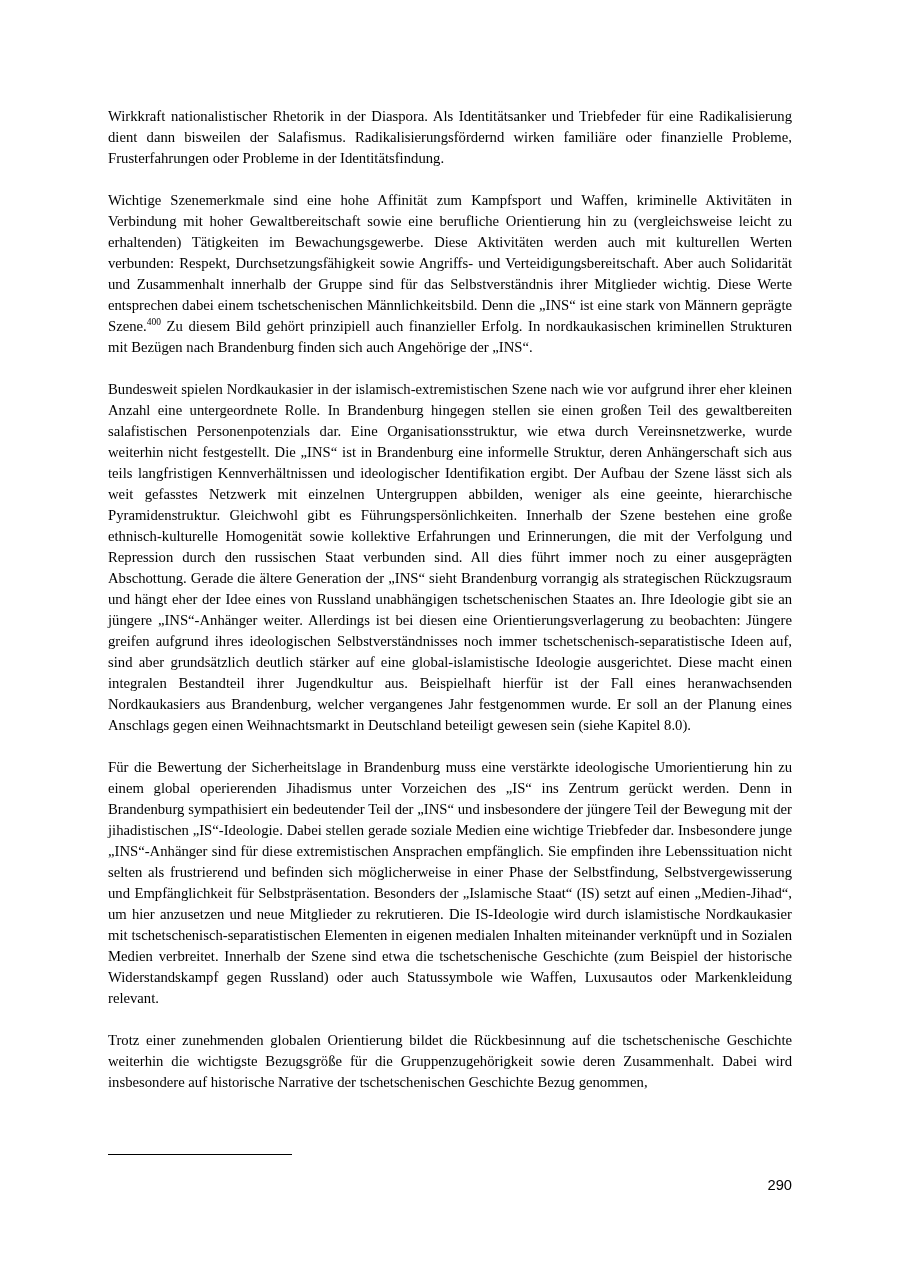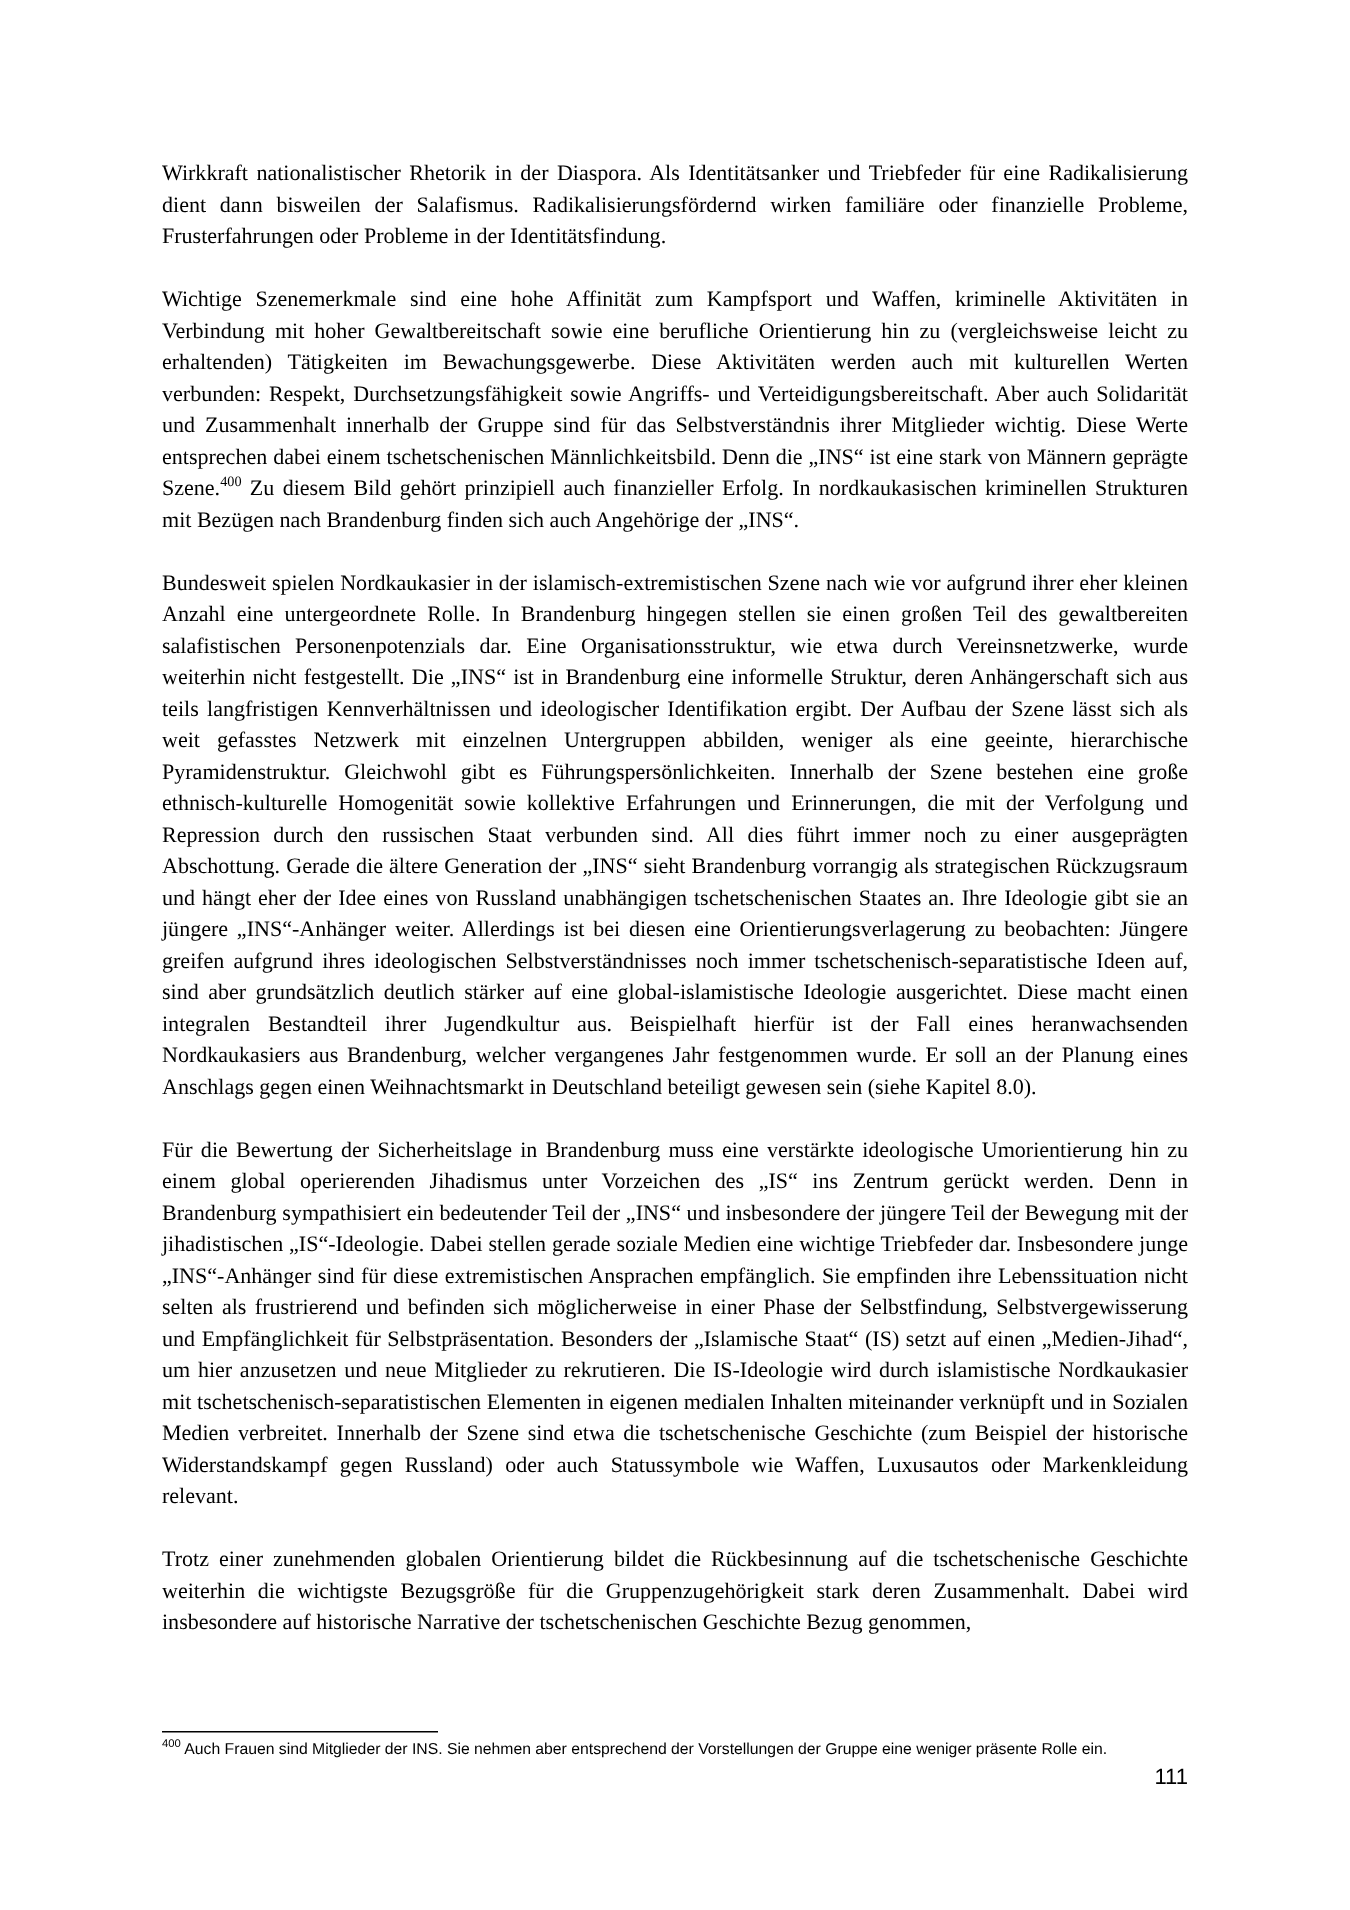--- a/index.html
+++ b/index.html
@@ -69,21 +69,20 @@
   }
 </style>
 </head>
 <body>
 
 <div class="text-block">
   <p class="para">Wirkkraft nationalistischer Rhetorik in der Diaspora. Als Identitätsanker und Triebfeder für eine Radikalisierung dient dann bisweilen der Salafismus. Radikalisierungsfördernd wirken familiäre oder finanzielle Probleme, Frusterfahrungen oder Probleme in der Identitätsfindung.</p>
   <p class="para"><span>Wichtige Szenemerkmale sind eine hohe Affinität zum Kampfsport und Waffen, kriminelle Aktivitäten in Verbindung mit hoher Gewaltbereitschaft sowie eine berufliche Orientierung hin zu (vergleichsweise leicht zu erhaltenden) Tätigkeiten im Bewachungsgewerbe. Diese Aktivitäten werden auch mit kulturellen Werten verbunden: Respekt, Durchsetzungsfähigkeit sowie Angriffs- und Verteidigungsbereitschaft. Aber auch Solidarität und Zusammenhalt innerhalb der Gruppe sind für das Selbstverständnis ihrer Mitglieder wichtig. Diese Werte entsprechen dabei einem tschetschenischen Männlichkeitsbild. Denn die „INS“ ist eine stark von Männern geprägte Szene.</span><sup class="fn-ref">400</sup><span> Zu diesem Bild gehört prinzipiell auch finanzieller Erfolg. In nordkaukasischen kriminellen Strukturen mit Bezügen nach Brandenburg finden sich auch Angehörige der „INS“.</span></p>
   <p class="para">Bundesweit spielen Nordkaukasier in der islamisch-extremistischen Szene nach wie vor aufgrund ihrer eher kleinen Anzahl eine untergeordnete Rolle. In Brandenburg hingegen stellen sie einen großen Teil des gewaltbereiten salafistischen Personenpotenzials dar. Eine Organisationsstruktur, wie etwa durch Vereinsnetzwerke, wurde weiterhin nicht festgestellt. Die „INS“ ist in Brandenburg eine informelle Struktur, deren Anhängerschaft sich aus teils langfristigen Kennverhältnissen und ideologischer Identifikation ergibt. Der Aufbau der Szene lässt sich als weit gefasstes Netzwerk mit einzelnen Untergruppen abbilden, weniger als eine geeinte, hierarchische Pyramidenstruktur. Gleichwohl gibt es Führungspersönlichkeiten. Innerhalb der Szene bestehen eine große ethnisch-kulturelle Homogenität sowie kollektive Erfahrungen und Erinnerungen, die mit der Verfolgung und Repression durch den russischen Staat verbunden sind. All dies führt immer noch zu einer ausgeprägten Abschottung. Gerade die ältere Generation der „INS“ sieht Brandenburg vorrangig als strategischen Rückzugsraum und hängt eher der Idee eines von Russland unabhängigen tschetschenischen Staates an. Ihre Ideologie gibt sie an jüngere „INS“-Anhänger weiter. Allerdings ist bei diesen eine Orientierungsverlagerung zu beobachten: Jüngere greifen aufgrund ihres ideologischen Selbstverständnisses noch immer tschetschenisch-separatistische Ideen auf, sind aber grundsätzlich deutlich stärker auf eine global-islamistische Ideologie ausgerichtet. Diese macht einen integralen Bestandteil ihrer Jugendkultur aus. Beispielhaft hierfür ist der Fall eines heranwachsenden Nordkaukasiers aus Brandenburg, welcher vergangenes Jahr festgenommen wurde. Er soll an der Planung eines Anschlags gegen einen Weihnachtsmarkt in Deutschland beteiligt gewesen sein (siehe Kapitel 8.0).</p>
   <p class="para">Für die Bewertung der Sicherheitslage in Brandenburg muss eine verstärkte ideologische Umorientierung hin zu einem global operierenden Jihadismus unter Vorzeichen des „IS“ ins Zentrum gerückt werden. Denn in Brandenburg sympathisiert ein bedeutender Teil der „INS“ und insbesondere der jüngere Teil der Bewegung mit der jihadistischen „IS“-Ideologie. Dabei stellen gerade soziale Medien eine wichtige Triebfeder dar. Insbesondere junge „INS“-Anhänger sind für diese extremistischen Ansprachen empfänglich. Sie empfinden ihre Lebenssituation nicht selten als frustrierend und befinden sich möglicherweise in einer Phase der Selbstfindung, Selbstvergewisserung und Empfänglichkeit für Selbstpräsentation. Besonders der „Islamische Staat“ (IS) setzt auf einen „Medien-Jihad“, um hier anzusetzen und neue Mitglieder zu rekrutieren. Die IS-Ideologie wird durch islamistische Nordkaukasier mit tschetschenisch-separatistischen Elementen in eigenen medialen Inhalten miteinander verknüpft und in Sozialen Medien verbreitet. Innerhalb der Szene sind etwa die tschetschenische Geschichte (zum Beispiel der historische Widerstandskampf gegen Russland) oder auch Statussymbole wie Waffen, Luxusautos oder Markenkleidung relevant.</p>
-  <p class="para">Trotz einer zunehmenden globalen Orientierung bildet die Rückbesinnung auf die tschetschenische Geschichte weiterhin die wichtigste Bezugsgröße für die Gruppenzugehörigkeit stark deren Zusammenhalt. Dabei wird insbesondere auf historische Narrative der tschetschenischen Geschichte Bezug genommen,</p>
+  <p class="para">Trotz einer zunehmenden globalen Orientierung bildet die Rückbesinnung auf die tschetschenische Geschichte weiterhin die wichtigste Bezugsgröße für die Gruppenzugehörigkeit sowie deren Zusammenhalt. Dabei wird insbesondere auf historische Narrative der tschetschenischen Geschichte Bezug genommen,</p>
 </div>
 
 <div class="footnote">
   <div class="footnote-rule"></div>
-  <div class="footnote-text"><sup class="fn-marker">400</sup> <span>Auch Frauen sind Mitglieder der INS. Sie nehmen aber entsprechend der Vorstellungen der Gruppe eine weniger präsente Rolle ein.</span></div>
 </div>
 
-<div class="page-number">111</div>
+<div class="page-number">290</div>
 
 </body></html>

